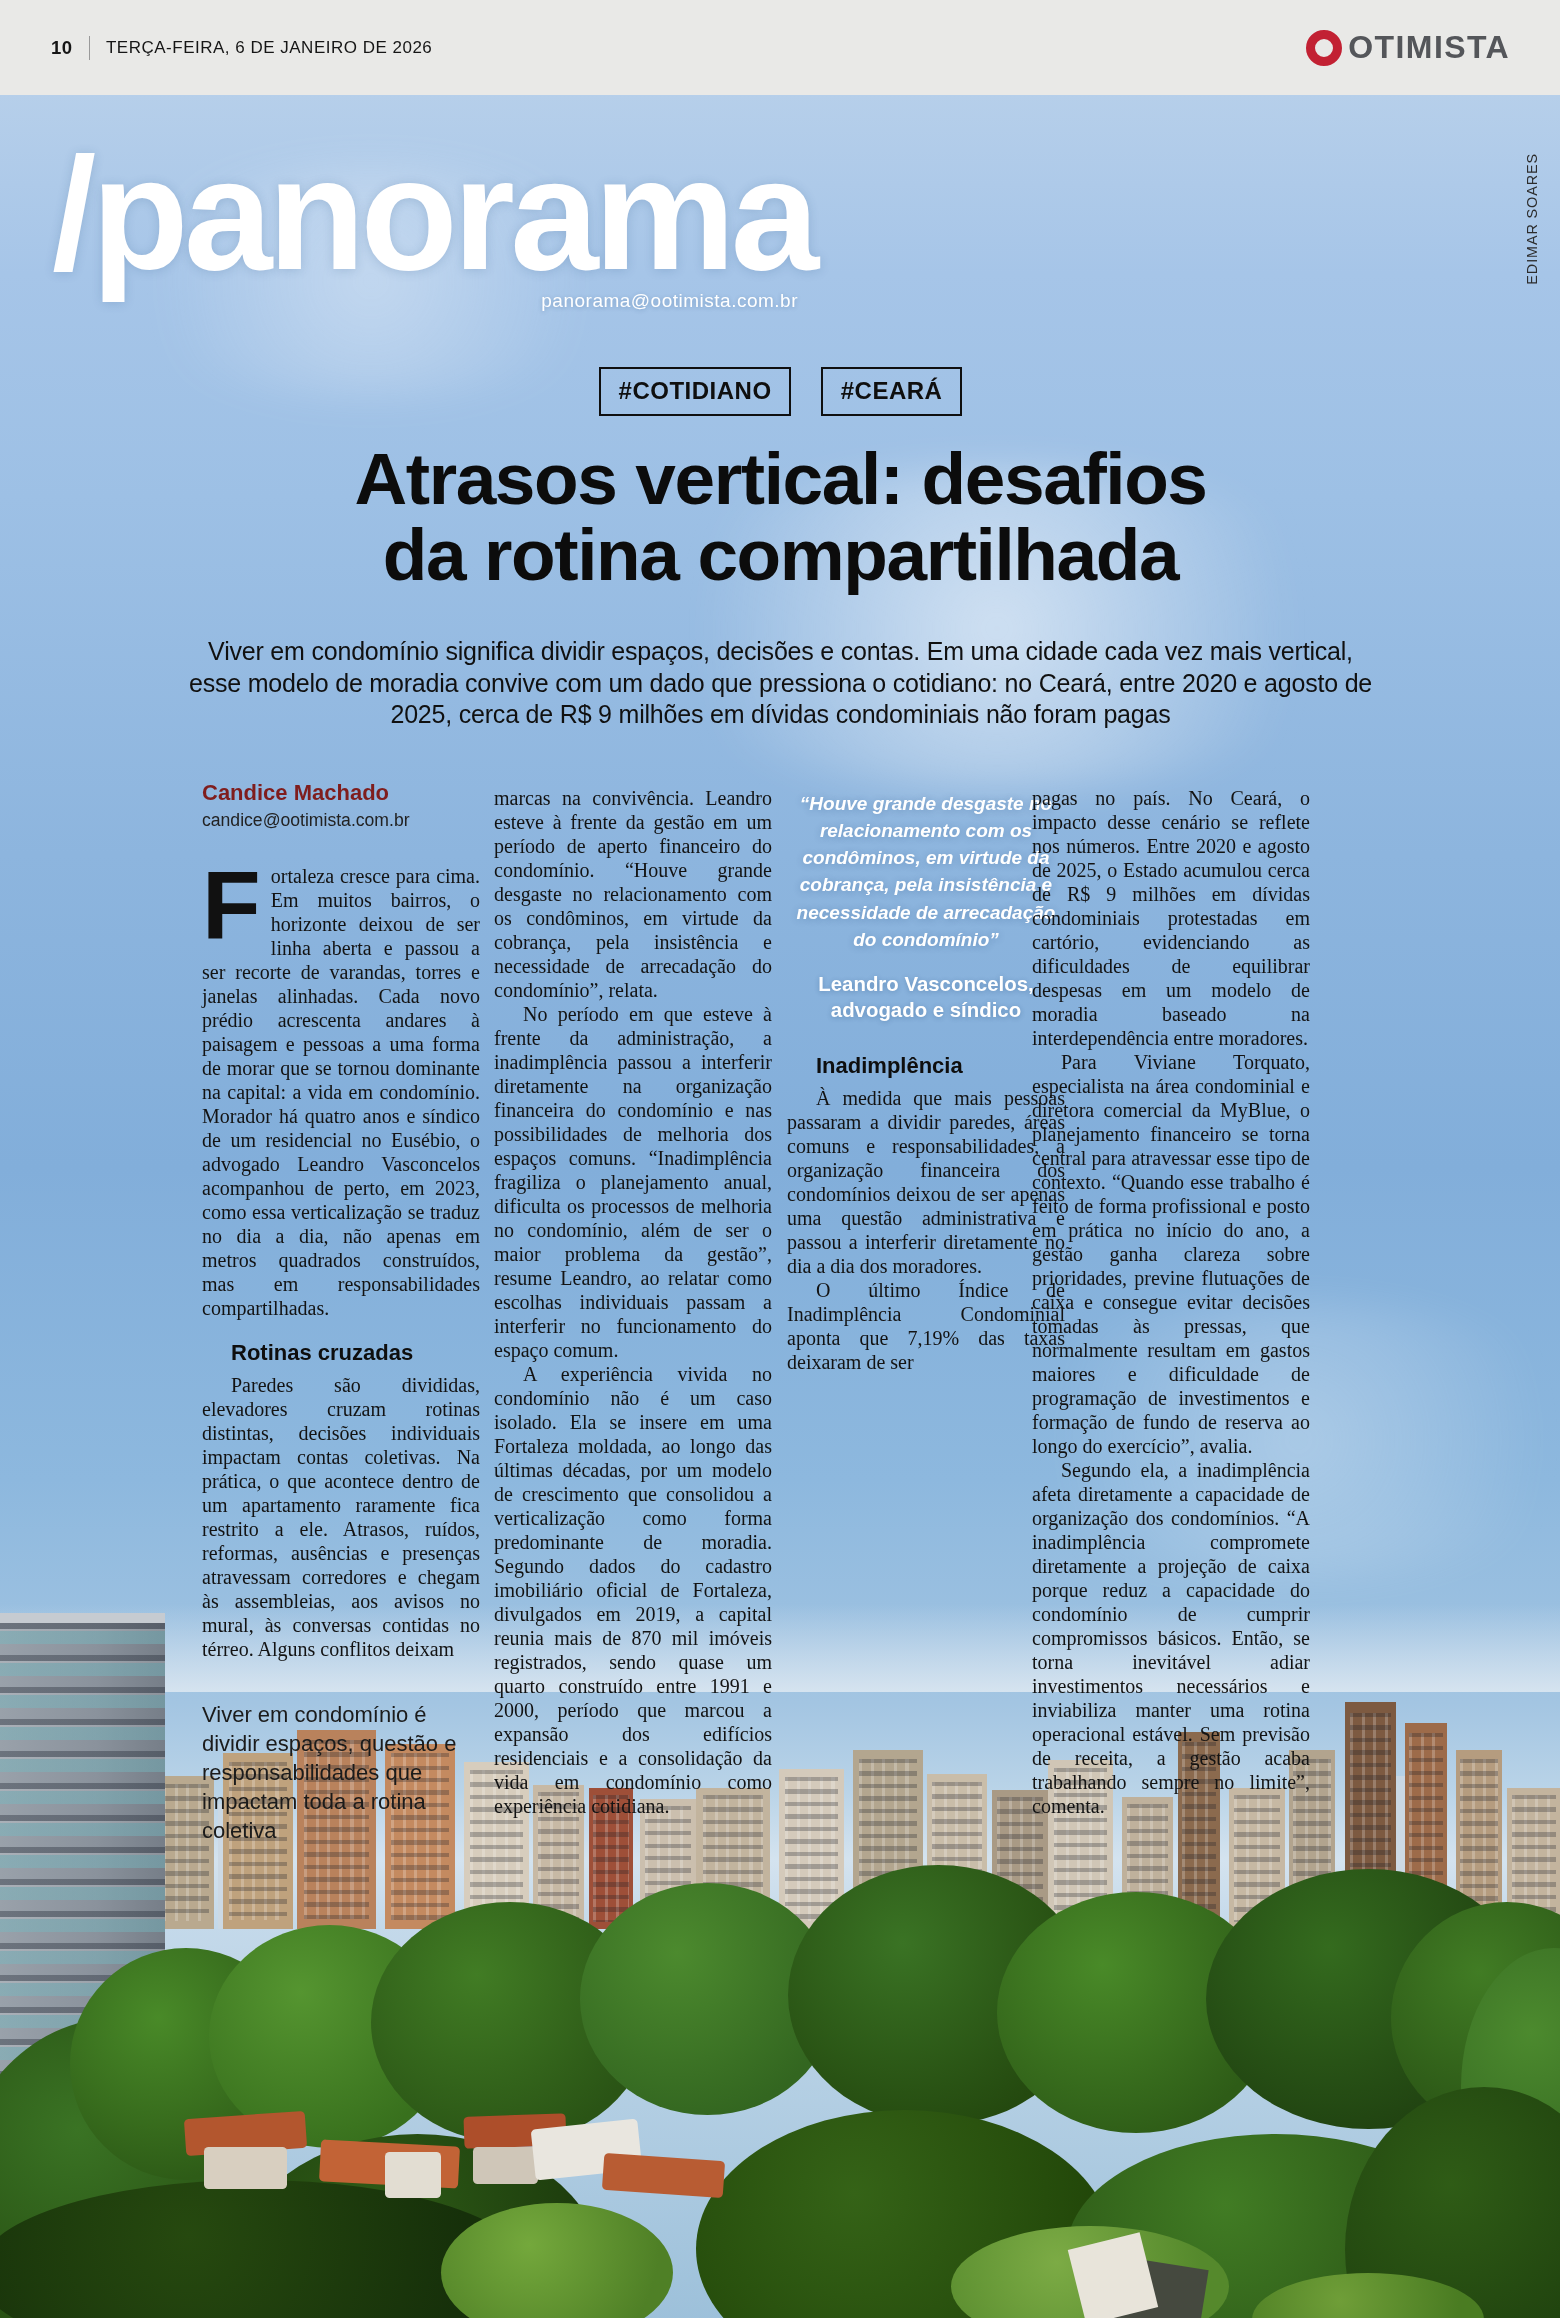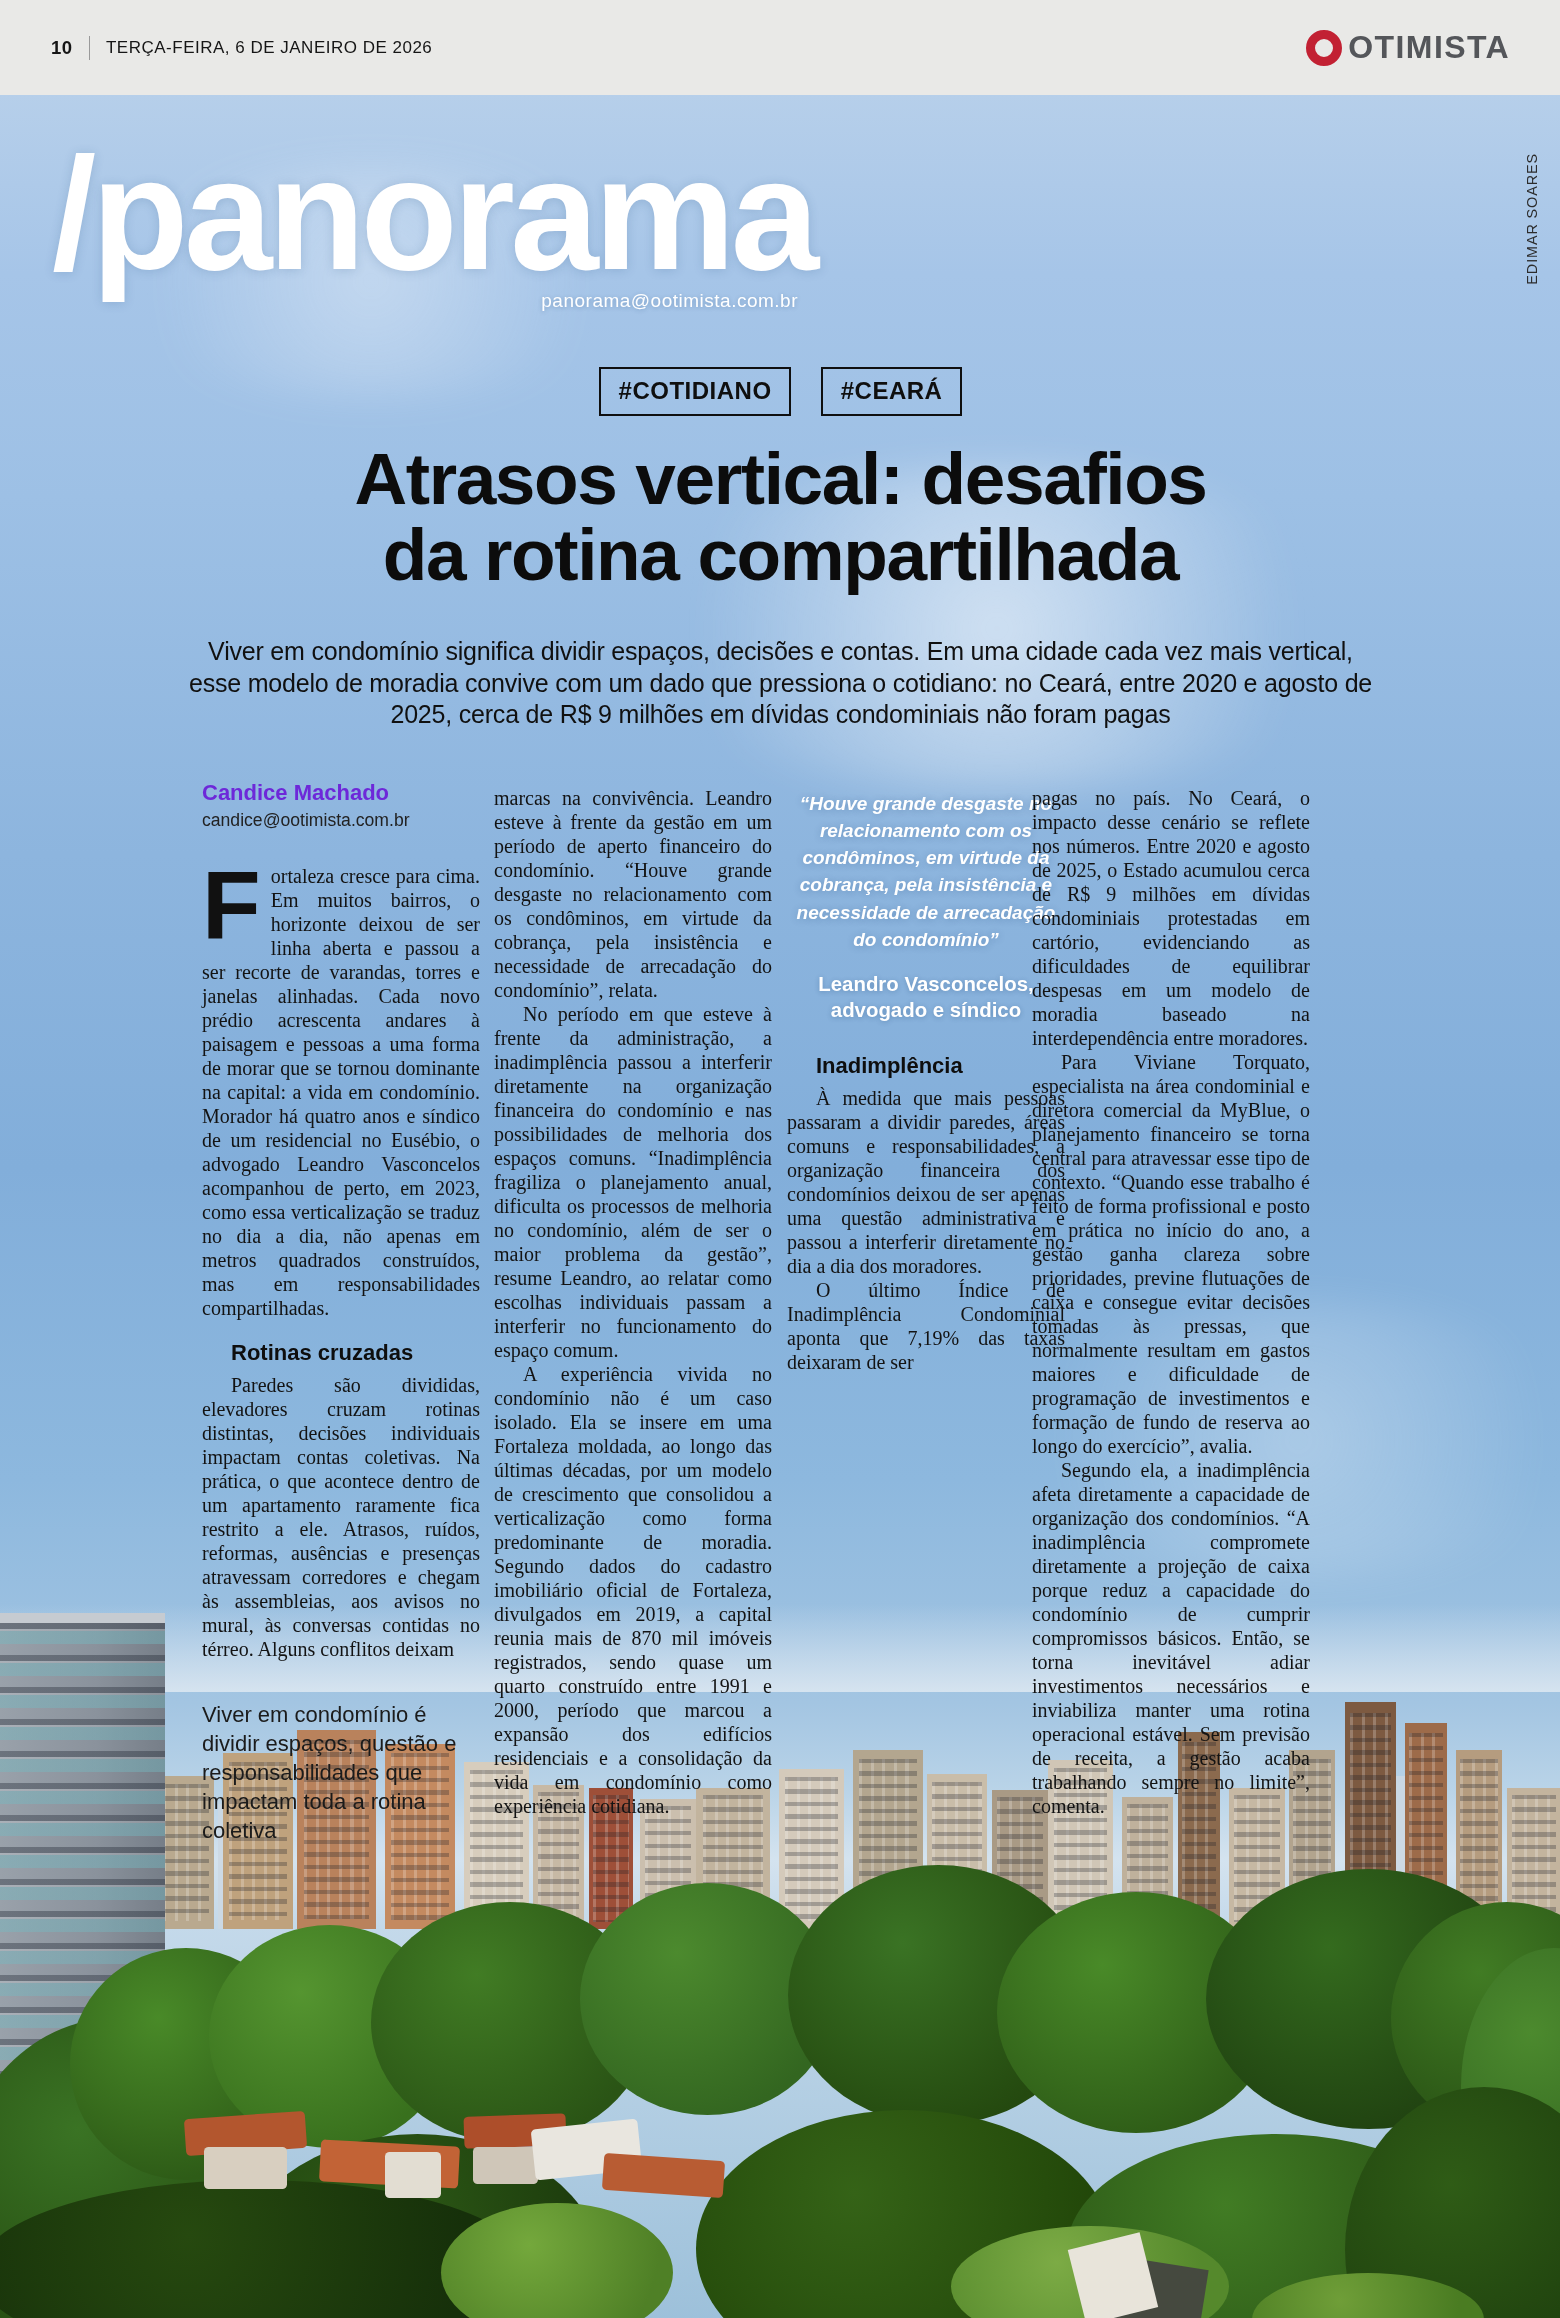--- a/index.html
+++ b/index.html
@@ -60,21 +60,21 @@
   .deck{position:absolute;left:50%;top:636px;transform:translateX(-50%);width:1187px;text-align:center;z-index:20;
     font-size:25px;font-weight:400;color:#101010;line-height:1.26;letter-spacing:-0.2px;margin:0;}
 
   
   .col{position:absolute;z-index:20;width:278px;}
   .col1{left:202px;top:780px;}
   .col2{left:494px;top:786px;}
   .col3{left:787px;top:786px;}
   .col4{left:1032px;top:786px;}
 
-  .byline-name{font-size:22px;font-weight:700;color:#6d28d9;}
+  .byline-name{font-size:22px;font-weight:700;color:#7f1d1d;}
   .byline-mail{font-size:17.6px;color:#222;margin-top:3.7px;}
   .byline{margin-bottom:33px;}
 
   .body{font-family:"Liberation Serif",serif;font-size:20px;line-height:24px;color:#131313;
     text-align:justify;margin:0 0 0 0;hyphens:auto;-webkit-hyphens:auto;}
   .body + .body{margin-top:0;}
   .indent{text-indent:29px;}
   .dropcap{float:left;font-family:"Liberation Sans",sans-serif;font-weight:700;font-size:96px;line-height:73px;
     padding:4.6px 10.2px 0 0;color:#111;}
   .subhead{font-family:"Liberation Sans",sans-serif;font-size:22px;font-weight:700;color:#0e0e0e;

